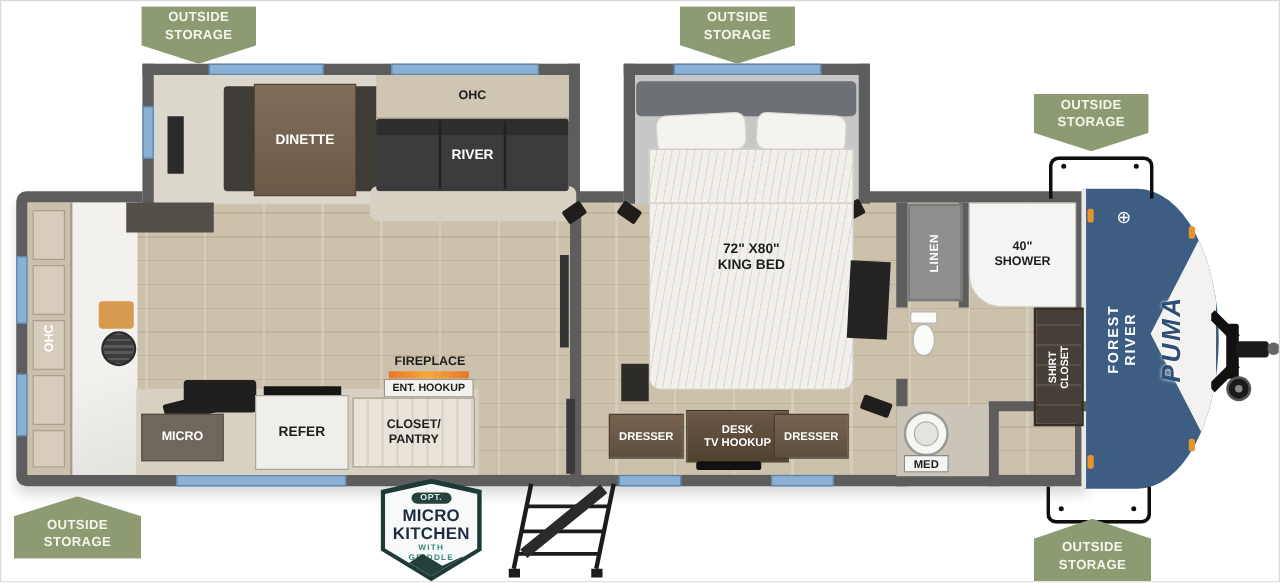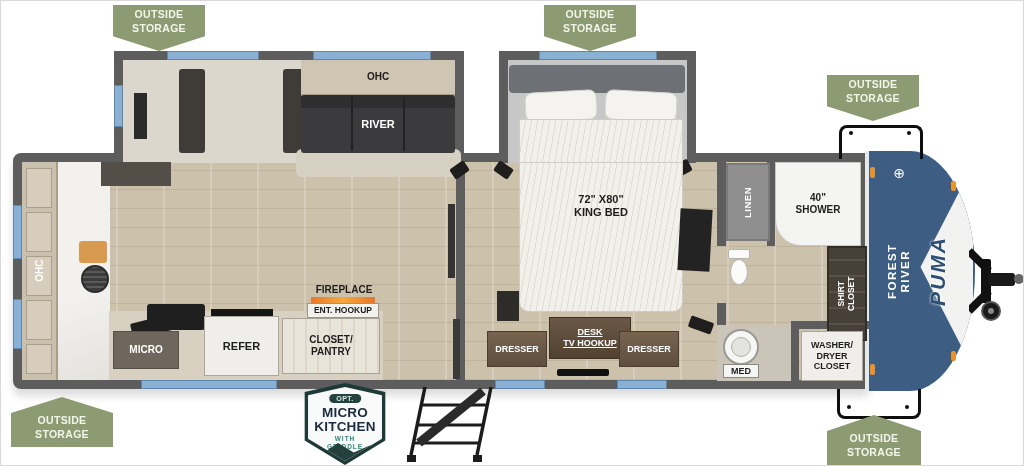--- a/index.html
+++ b/index.html
@@ -123,20 +123,21 @@
   <div class="abs lbl furn" style="left:281px;top:317px;width:98px;height:56px;background:repeating-linear-gradient(90deg,#e9e4da 0 10px,#ddd6c9 10px 12px);border:1px solid #aaa294;font-size:10px;">CLOSET/
 PANTRY</div>
   <div class="abs lbl" style="left:302px;top:283px;width:82px;height:12px;font-size:10px;">FIREPLACE</div>
   <div class="abs furn" style="left:310px;top:296px;width:64px;height:6px;background:linear-gradient(90deg,#e8762a,#f5a93c,#e8762a);"></div>
   <div class="abs lbl furn" style="left:306px;top:302px;width:72px;height:15px;background:#f2f1ee;border:1px solid #9a968e;font-size:8.5px;">ENT. HOOKUP</div>
   <div class="abs furn" style="left:452px;top:318px;width:7px;height:60px;background:#3a3a3a;"></div>
 
   <div class="abs furn" style="left:133px;top:92px;width:13px;height:46px;background:#2b2b2b;"></div>
   <div class="abs furn" style="left:178px;top:68px;width:26px;height:84px;background:#3f3b36;border-radius:3px;"></div>
   <div class="abs furn" style="left:282px;top:68px;width:26px;height:84px;background:#3f3b36;border-radius:3px;"></div>
+  <div class="abs lbl inv furn" style="left:202px;top:66px;width:82px;height:90px;background:linear-gradient(180deg,#806e59,#6b5a47);border:1px solid #564636;font-size:11px;">DINETTE</div>
   <div class="abs lbl furn" style="left:300px;top:59px;width:154px;height:36px;background:#cec5b2;border-bottom:2px solid #a79d89;font-size:10px;">OHC</div>
   <div class="abs furn" style="left:295px;top:148px;width:165px;height:28px;background:#d7d1c3;border-radius:6px;"></div>
   <div class="abs lbl inv furn" style="left:300px;top:94px;width:154px;height:58px;font-size:11px;
        background:linear-gradient(180deg,#2e2e31 22%,#3b3b3e 22%);border-radius:3px;
        background-color:#3b3b3e;">RIVER</div>
   <div class="abs furn" style="left:350px;top:96px;width:2px;height:54px;background:#222;"></div>
   <div class="abs furn" style="left:402px;top:96px;width:2px;height:54px;background:#222;"></div>
 
   <div class="abs wedge" style="left:450px;top:163px;width:17px;height:12px;transform:rotate(-35deg);"></div>
   <div class="abs wedge" style="left:494px;top:163px;width:17px;height:12px;transform:rotate(35deg);"></div>
@@ -146,43 +147,40 @@
   <div class="abs furn" style="left:508px;top:64px;width:176px;height:28px;background:#6d7175;border-radius:4px;"></div>
   <div class="abs pillow furn" style="left:524px;top:90px;width:72px;height:30px;transform:rotate(-3deg);"></div>
   <div class="abs pillow furn" style="left:604px;top:90px;width:72px;height:30px;transform:rotate(3deg);"></div>
   <div class="abs bed furn" style="left:518px;top:118px;width:164px;height:44px;border-bottom:none;"></div>
   <div class="abs bed furn" style="left:518px;top:161px;width:164px;height:150px;border-radius:0 0 10px 10px;"></div>
   <div class="abs lbl" style="left:536px;top:188px;width:128px;height:34px;font-size:11px;">72" X80"
 KING BED</div>
   <div class="abs furn" style="left:496px;top:290px;width:22px;height:30px;background:#2e2c29;"></div>
   <div class="abs furn" style="left:678px;top:208px;width:32px;height:62px;background:#232323;transform:rotate(3deg);"></div>
   <div class="abs lbl inv wood-furn furn" style="left:486px;top:330px;width:60px;height:36px;font-size:9px;">DRESSER</div>
-  <div class="abs lbl inv furn" style="left:548px;top:316px;width:82px;height:42px;font-size:9px;background:linear-gradient(180deg,#6b5847,#51412f);border:1px solid #3e3020;text-decoration:underline;">DESK
+  <div class="abs lbl inv furn" style="left:548px;top:327px;width:82px;height:42px;font-size:9px;background:linear-gradient(180deg,#6b5847,#51412f);border:1px solid #3e3020;">DESK
 TV HOOKUP</div>
   <div class="abs lbl inv wood-furn furn" style="left:618px;top:330px;width:60px;height:36px;font-size:9px;">DRESSER</div>
   <div class="abs furn" style="left:556px;top:368px;width:52px;height:7px;background:#111;border-radius:2px;"></div>
 
   <div class="abs vwrap furn" style="left:725px;top:162px;width:44px;height:78px;background:#8f8f8f;border:2px solid #7a7a7a;">
     <span class="vtext inv" style="font-size:9.5px;letter-spacing:.5px;">LINEN</span>
   </div>
   <div class="abs lbl furn" style="left:774px;top:161px;width:86px;height:84px;background:#f4f4f2;border:1px solid #c9c9c4;border-radius:0 0 0 26px;font-size:10px;">40"
 SHOWER</div>
   <div class="abs vwrap furn" style="left:826px;top:245px;width:40px;height:95px;background:repeating-linear-gradient(0deg,#474038 0 14px,#5a5148 14px 16px);border:2px solid #332d26;">
     <span class="vtext inv" style="font-size:8.5px;">SHIRT
 CLOSET</span>
   </div>
   <div class="abs furn" style="left:727px;top:248px;width:22px;height:10px;background:#fbfbf9;border:1px solid #b5b5b0;border-radius:2px;"></div>
   <div class="abs furn" style="left:729px;top:258px;width:18px;height:26px;background:#fbfbf9;border:1px solid #b5b5b0;border-radius:50%;"></div>
   <div class="abs furn" style="left:716px;top:324px;width:74px;height:56px;background:#cbc4b8;"></div>
   <div class="abs furn" style="left:722px;top:328px;width:36px;height:36px;border-radius:50%;background:#f6f6f4;border:2px solid #9a9a95;"></div>
   <div class="abs furn" style="left:730px;top:336px;width:20px;height:20px;border-radius:50%;background:#e3e3df;border:1px solid #b0b0aa;"></div>
   <div class="abs lbl furn" style="left:722px;top:363px;width:36px;height:14px;background:#f5f5f3;border:1px solid #8a8a85;font-size:9px;">MED</div>
-  <div class="abs lbl whitebox furn" style="left:800px;top:330px;width:62px;height:50px;font-size:9px;">WASHER/
-DRYER
-CLOSET</div>
 
   <div class="abs window" style="left:166px;top:50px;width:92px;height:9px;"></div>
   <div class="abs window" style="left:312px;top:50px;width:118px;height:9px;"></div>
   <div class="abs window" style="left:113px;top:84px;width:9px;height:42px;"></div>
   <div class="abs window" style="left:538px;top:50px;width:118px;height:9px;"></div>
   <div class="abs window" style="left:12px;top:204px;width:9px;height:54px;"></div>
   <div class="abs window" style="left:12px;top:298px;width:9px;height:50px;"></div>
   <div class="abs window" style="left:140px;top:379px;width:136px;height:9px;"></div>
   <div class="abs window" style="left:494px;top:379px;width:50px;height:9px;"></div>
   <div class="abs window" style="left:616px;top:379px;width:50px;height:9px;"></div>

